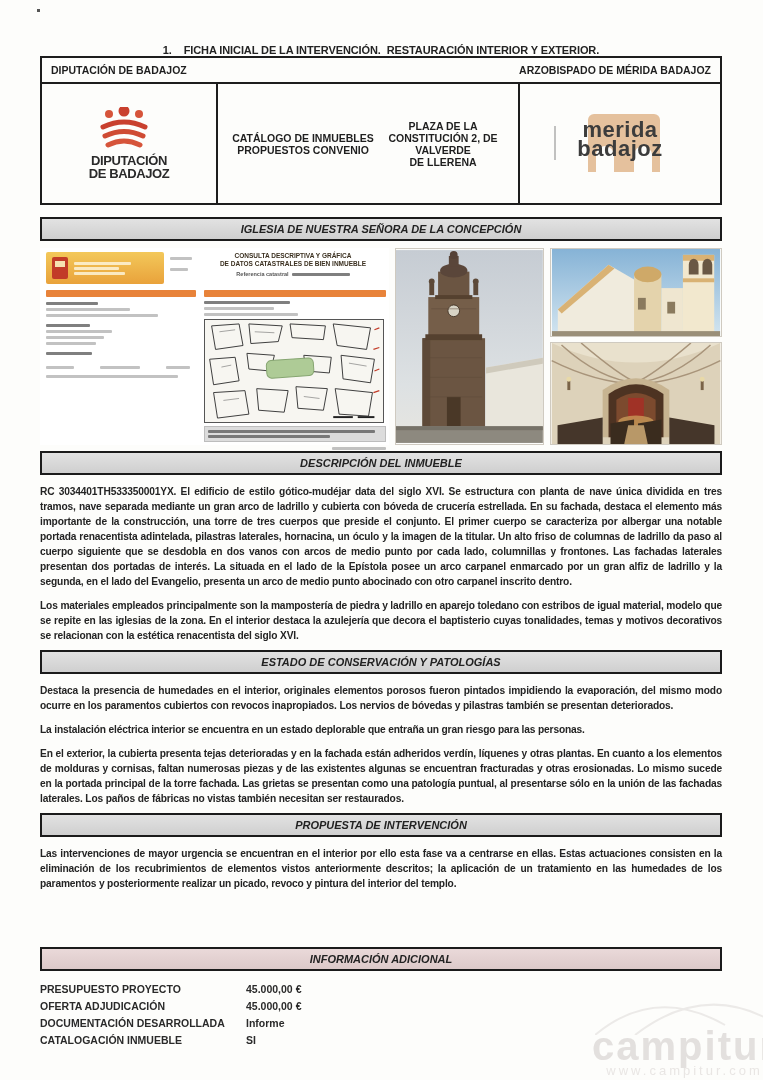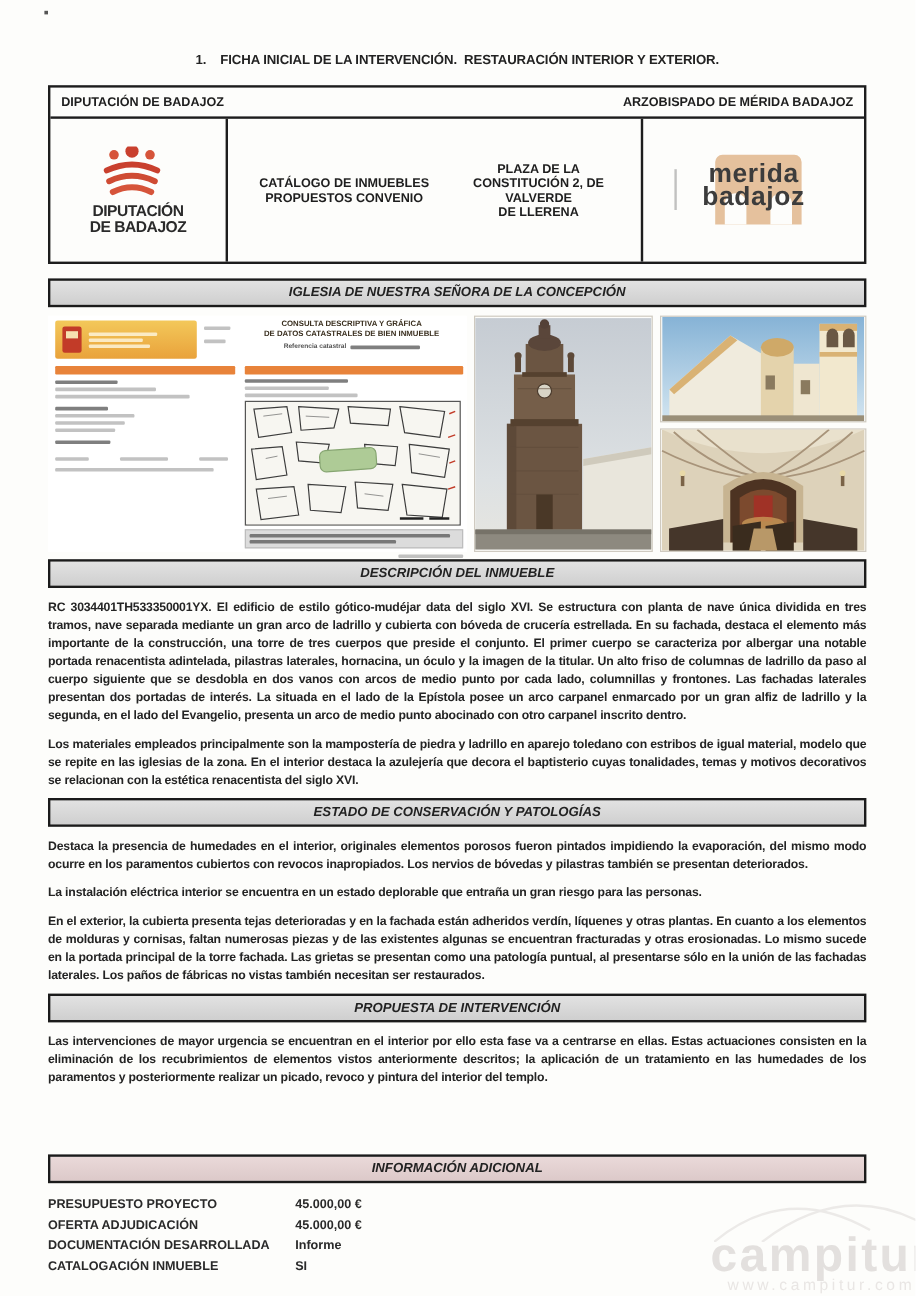--- a/index.html
+++ b/index.html
@@ -12,29 +12,29 @@
   .content { position:absolute; left:40px; right:41px; top:0; }
 
   .speck { position:absolute; left:37px; top:9px; width:3px; height:3px; background:#555; }
 
   .doc-title {
     margin-top:44px; text-align:center; font-weight:bold; font-size:11px;
     letter-spacing:-0.1px; color:#232323; white-space:pre;
   }
 
   
-  .hdr-table { margin-top:15px; border:2px solid #1d1d1d; }
+  .hdr-table { border:2px solid #1d1d1d; }
   .hdr-row1 {
     display:flex; justify-content:space-between; align-items:center;
     border-bottom:2px solid #1d1d1d; padding:6px 9px; font-weight:bold; font-size:10.5px;
   }
   .hdr-row2 { display:flex; min-height:96px; }
-  .hdr-cell-logo { width:148px; display:flex; align-items:center; justify-content:center; border-right:2px solid #1d1d1d; padding:23px; }
+  .hdr-cell-logo { width:176px; display:flex; align-items:center; justify-content:center; border-right:2px solid #1d1d1d; padding:23px; }
   .hdr-cell-center { flex:1; display:flex; flex-direction:row; align-items:center; justify-content:space-around; border-right:2px solid #1d1d1d; padding:8px 10px; text-align:center; font-weight:bold; font-size:10.5px; }
-  .hdr-cell-logo2 { width:184px; display:flex; align-items:center; justify-content:center; padding:20px; position:relative; }
+  .hdr-cell-logo2 { width:200px; display:flex; align-items:center; justify-content:center; padding:20px; position:relative; }
 
   .dip-logo { text-align:center; }
   .dip-logo .mark { height:46px; margin-bottom:2px; }
   .dip-logo .t1 { font-weight:bold; font-size:13px; letter-spacing:-0.4px; color:#2a2a2a; line-height:12px; }
   .dip-logo .t2 { font-weight:bold; font-size:13px; letter-spacing:-0.4px; color:#2a2a2a; line-height:13px; }
 
   .mer-logo { position:relative; width:120px; height:64px; }
   .mer-arch { position:absolute; left:28px; top:2px; width:72px; height:58px; background:#ddad7e; opacity:.75; border-radius:6px 6px 0 0; }
   .mer-arch:before, .mer-arch:after { content:""; position:absolute; bottom:0; width:18px; height:26px; background:#fdfdfb; border-radius:9px 9px 0 0; }
   .mer-arch:before { left:8px; } .mer-arch:after { right:8px; }

